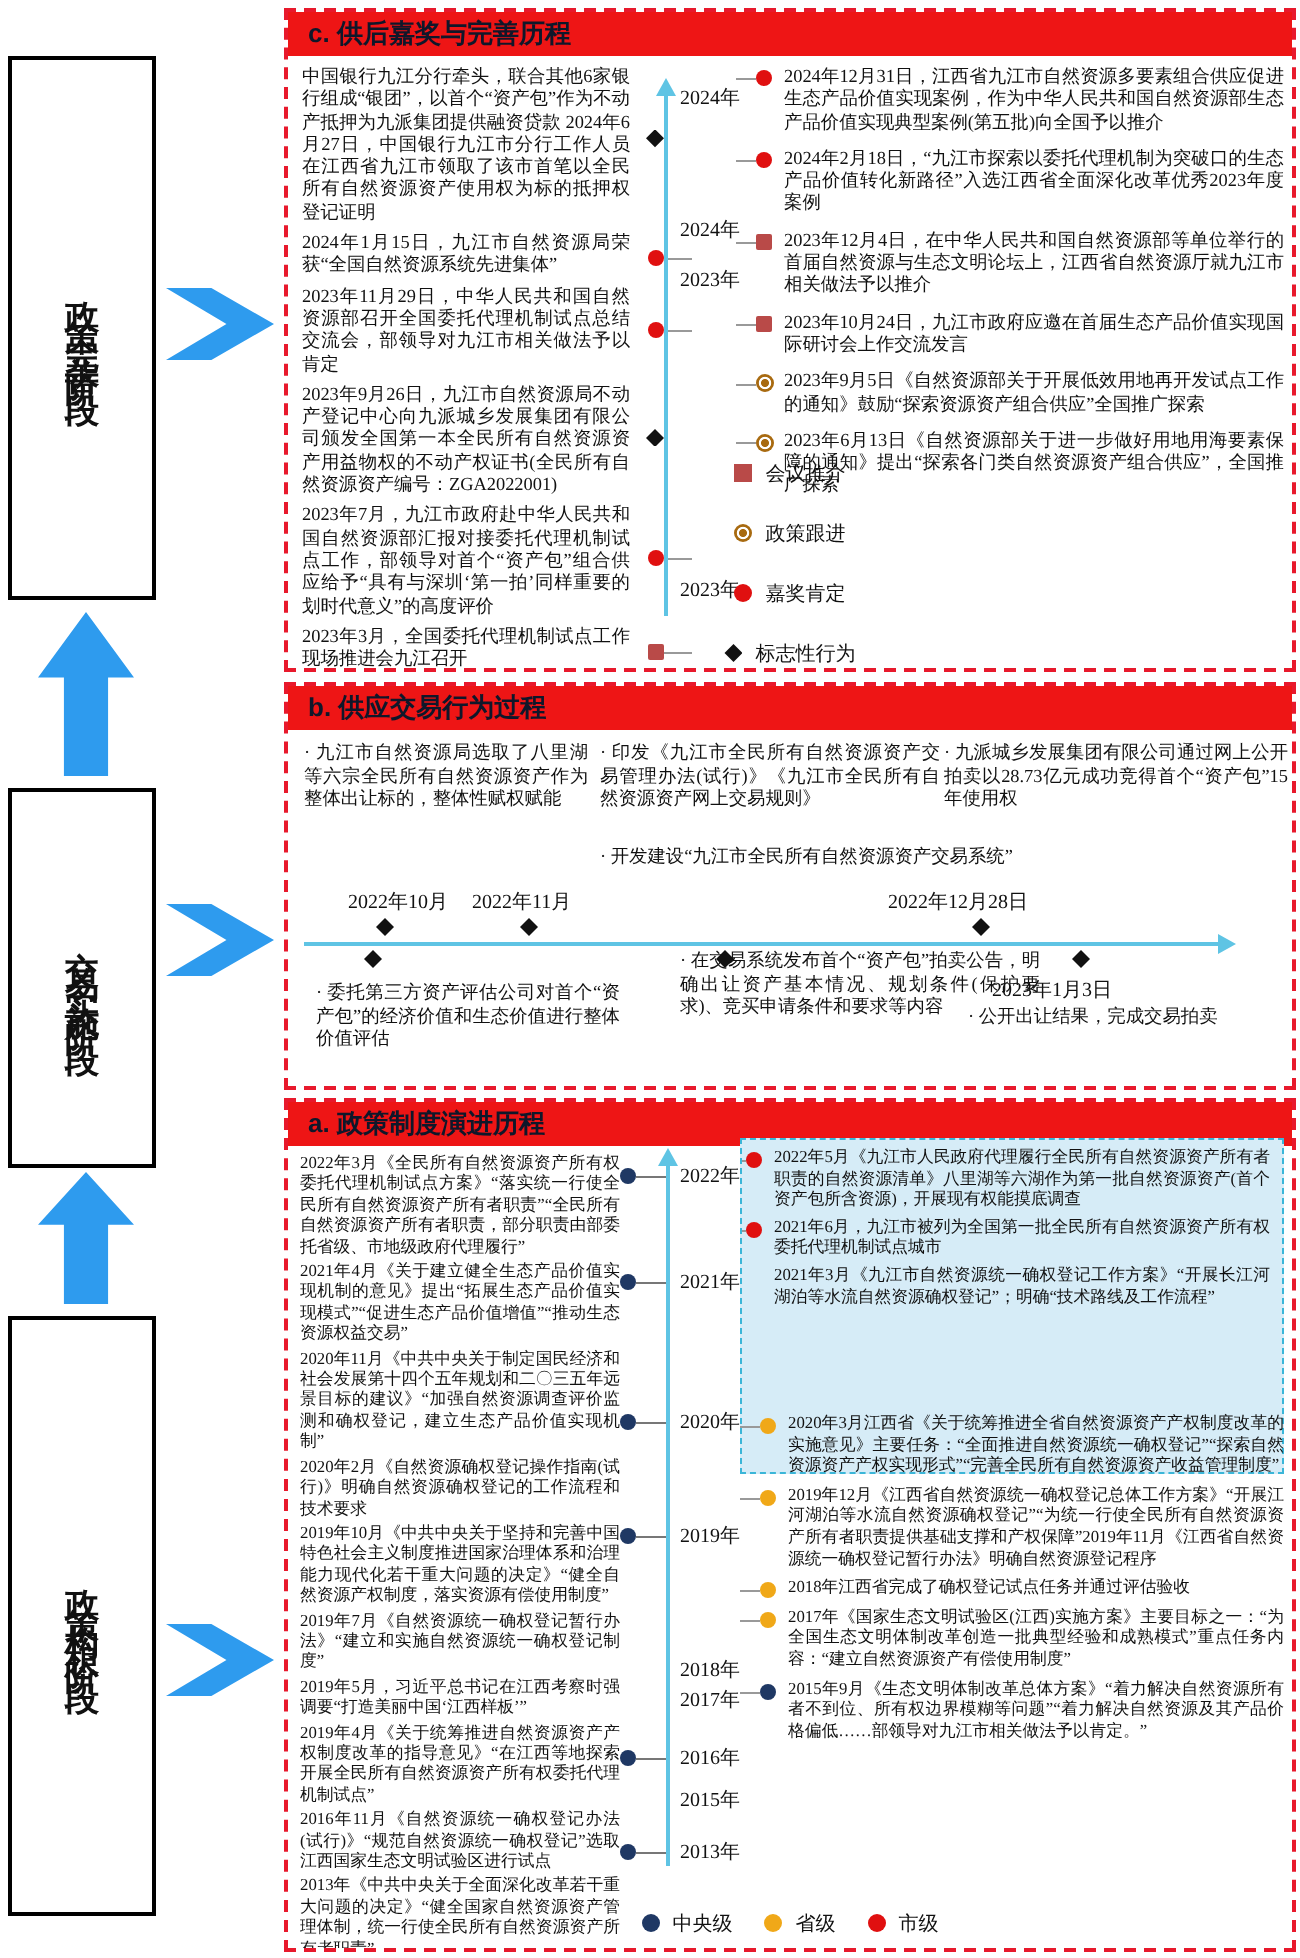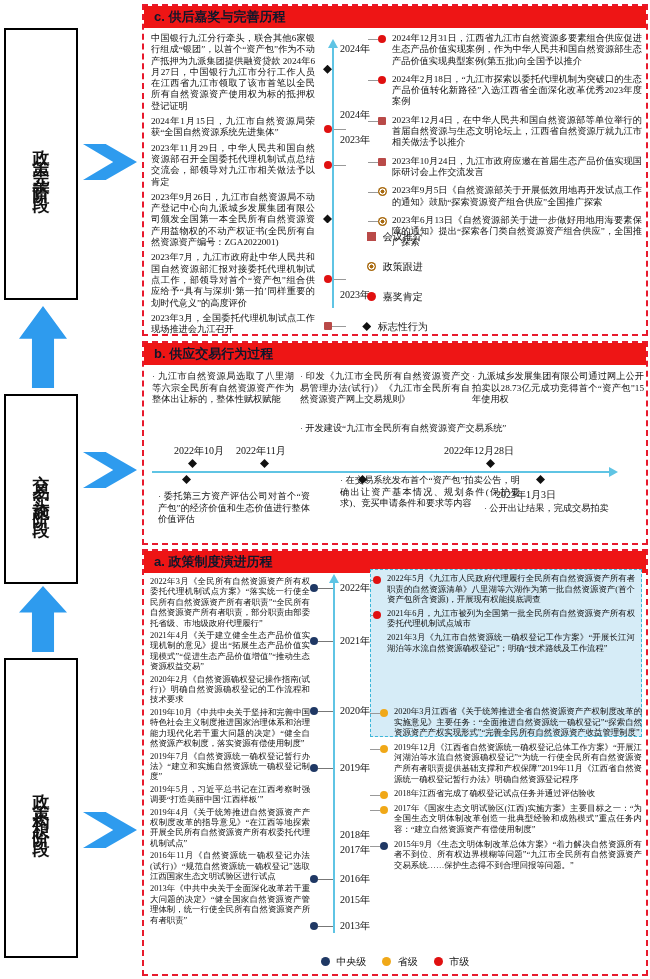--- a/index.html
+++ b/index.html
@@ -149,20 +149,21 @@
   <div class="bdate" style="left:352px;top:145px;font-family:Liberation Serif, serif;">2023年1月3日</div>
   <div class="b-block" style="left:340px;top:160px;width:160px;">· <span>公开出让结果，完成交易拍卖</span></div>
 </div>
 
 <div class="sec" style="top:549px;height:427px;">
   <div class="sec-h">a. 政策制度演进历程</div>
 
   <div class="a-left">
     <div class="item"><span>2022年3月《全民所有自然资源资产所有权委托代理机制试点方案》“落实统一行使全民所有自然资源资产所有者职责”“全民所有自然资源资产所有者职责，部分职责由部委托省级、市地级政府代理履行”</span></div>
     <div class="item"><span>2021年4月《关于建立健全生态产品价值实现机制的意见》提出“拓展生态产品价值实现模式”“促进生态产品价值增值”“推动生态资源权益交易”</span></div>
+    <div class="item"><span>2020年11月《中共中央关于制定国民经济和社会发展第十四个五年规划和二〇三五年远景目标的建议》“加强自然资源调查评价监测和确权登记，建立生态产品价值实现机制”</span></div>
     <div class="item"><span>2020年2月《自然资源确权登记操作指南(试行)》明确自然资源确权登记的工作流程和技术要求</span></div>
     <div class="item"><span>2019年10月《中共中央关于坚持和完善中国特色社会主义制度推进国家治理体系和治理能力现代化若干重大问题的决定》“健全自然资源产权制度，落实资源有偿使用制度”</span></div>
     <div class="item"><span>2019年7月《自然资源统一确权登记暂行办法》“建立和实施自然资源统一确权登记制度”</span></div>
     <div class="item"><span>2019年5月，习近平总书记在江西考察时强调要“打造美丽中国‘江西样板’”</span></div>
     <div class="item"><span>2019年4月《关于统筹推进自然资源资产产权制度改革的指导意见》“在江西等地探索开展全民所有自然资源资产所有权委托代理机制试点”</span></div>
     <div class="item"><span>2016年11月《自然资源统一确权登记办法(试行)》“规范自然资源统一确权登记”选取江西国家生态文明试验区进行试点</span></div>
     <div class="item"><span>2013年《中共中央关于全面深化改革若干重大问题的决定》“健全国家自然资源资产管理体制，统一行使全民所有自然资源资产所有者职责”</span></div>
   </div>
 
   <span class="amk" style="left:166px;top:33px;background:#1f3864;"></span>
@@ -187,21 +188,21 @@
     <div class="item"><span class="mk red rmk line"></span><span>2022年5月《九江市人民政府代理履行全民所有自然资源资产所有者职责的自然资源清单》八里湖等六湖作为第一批自然资源资产(首个资产包所含资源)，开展现有权能摸底调查</span></div>
     <div class="item"><span class="mk red rmk line"></span><span>2021年6月，九江市被列为全国第一批全民所有自然资源资产所有权委托代理机制试点城市</span></div>
     <div class="item"><span>2021年3月《九江市自然资源统一确权登记工作方案》“开展长江河湖泊等水流自然资源确权登记”；明确“技术路线及工作流程”</span></div>
   </div>
 
   <div class="a-right">
     <div class="item"><span class="mk yellow rmk line"></span><span>2020年3月江西省《关于统筹推进全省自然资源资产产权制度改革的实施意见》主要任务：“全面推进自然资源统一确权登记”“探索自然资源资产产权实现形式”“完善全民所有自然资源资产收益管理制度”</span></div>
     <div class="item"><span class="mk yellow rmk line"></span><span>2019年12月《江西省自然资源统一确权登记总体工作方案》“开展江河湖泊等水流自然资源确权登记”“为统一行使全民所有自然资源资产所有者职责提供基础支撑和产权保障”2019年11月《江西省自然资源统一确权登记暂行办法》明确自然资源登记程序</span></div>
     <div class="item"><span class="mk yellow rmk line"></span><span>2018年江西省完成了确权登记试点任务并通过评估验收</span></div>
     <div class="item"><span class="mk yellow rmk line"></span><span>2017年《国家生态文明试验区(江西)实施方案》主要目标之一：“为全国生态文明体制改革创造一批典型经验和成熟模式”重点任务内容：“建立自然资源资产有偿使用制度”</span></div>
-    <div class="item"><span class="mk navy rmk line"></span><span>2015年9月《生态文明体制改革总体方案》“着力解决自然资源所有者不到位、所有权边界模糊等问题”“九江市全民所有自然资源资产交易系统……保护生态得不到合理回报等问题。”</span></div>
+    <div class="item"><span class="mk navy rmk line"></span><span>2015年9月《生态文明体制改革总体方案》“着力解决自然资源所有者不到位、所有权边界模糊等问题”“着力解决自然资源及其产品价格偏低……部领导对九江市相关做法予以肯定。”</span></div>
   </div>
 
   <div class="legend" style="bottom:5px;">
     <span><span class="sw navy"></span> <span>中央级</span></span>
     <span><span class="sw yellow"></span> <span>省级</span></span>
     <span><span class="sw red"></span> <span>市级</span></span>
   </div>
 </div>
 
 </body></html>

